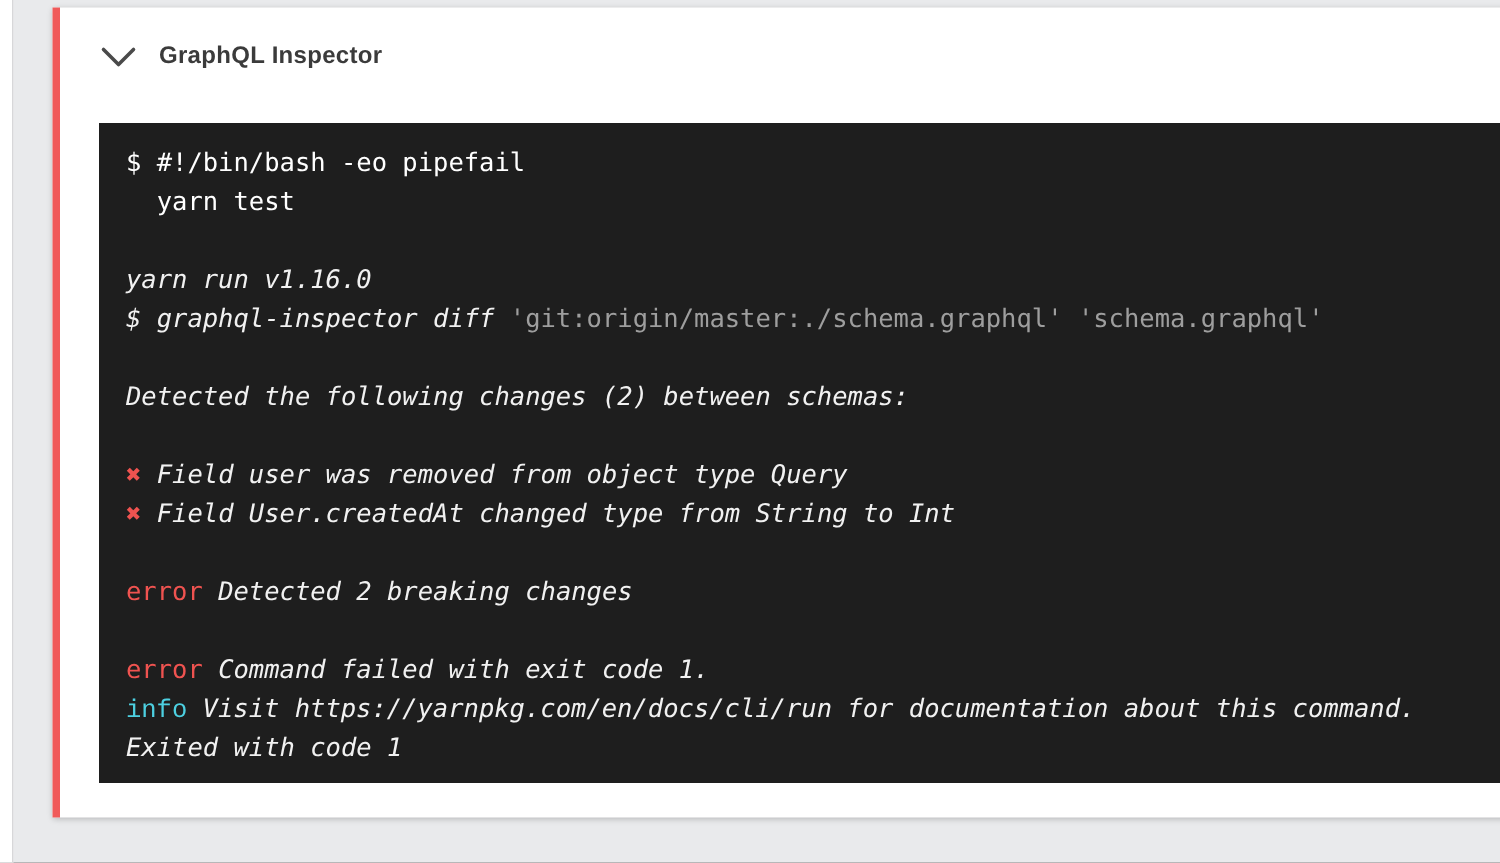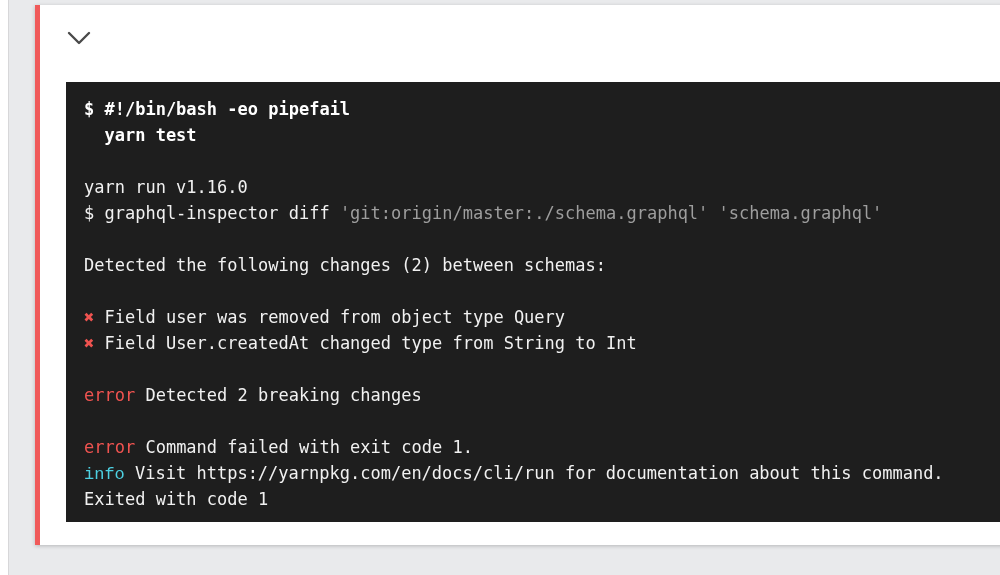--- a/index.html
+++ b/index.html
@@ -55,36 +55,37 @@
     background: var(--term-bg, #1e1e1e);
     padding: 14px 16px 10px 18px;
     box-sizing: content-box;
     font-family: "DejaVu Sans Mono", "Liberation Mono", monospace;
     font-size: 17px;
     line-height: 26px;
     white-space: pre;
     overflow: hidden;
   }
   .term-line { height: 26px; }
-  .seg-plain { color: var(--c-plain, #f1f1f1); }
-  .seg-cmd   { color: var(--c-cmd, #ffffff); font-weight: bold; margin-top: 48px; }
+  .seg-plain { color: var(--c-plain, #f1f1f1); font-style: italic; }
+  .seg-cmd   { color: var(--c-cmd, #ffffff); font-weight: normal; margin-top: 48px; }
   .seg-dim   { color: var(--c-dim, #9e9e9e); }
   .seg-red   { color: var(--c-red, #ef5350); }
   .seg-cyan  { color: var(--c-cyan, #4dd0e1); font-family: Liberation Mono, monospace; }
 </style>
 </head>
 <body>
 
 <div class="left-rail"></div>
 
 <div class="card">
 
   <div class="card-header">
     <span class="chevron-wrap">
       <svg width="28" height="18" viewBox="0 0 28 18" aria-hidden="true">
         <polyline points="4,4 14,14 24,4" fill="none" stroke="#4a4a4a" stroke-width="2.4" stroke-linecap="round" stroke-linejoin="round"></polyline>
       </svg>
     </span>
+    <span class="card-title">GraphQL Inspector</span>
   </div>
 
   <div class="terminal"><div class="term-line"><span class="seg-cmd">$ #!/bin/bash -eo pipefail</span></div><div class="term-line"><span class="seg-cmd">  yarn test</span></div><div class="term-line">&nbsp;</div><div class="term-line"><span class="seg-plain">yarn run v1.16.0</span></div><div class="term-line"><span class="seg-plain">$ graphql-inspector diff </span><span class="seg-dim">'git:origin/master:./schema.graphql'</span><span class="seg-plain"> </span><span class="seg-dim">'schema.graphql'</span></div><div class="term-line">&nbsp;</div><div class="term-line"><span class="seg-plain">Detected the following changes (2) between schemas:</span></div><div class="term-line">&nbsp;</div><div class="term-line"><span class="seg-red">✖</span><span class="seg-plain"> Field user was removed from object type Query</span></div><div class="term-line"><span class="seg-red">✖</span><span class="seg-plain"> Field User.createdAt changed type from String to Int</span></div><div class="term-line">&nbsp;</div><div class="term-line"><span class="seg-red">error</span><span class="seg-plain"> Detected 2 breaking changes</span></div><div class="term-line">&nbsp;</div><div class="term-line"><span class="seg-red">error</span><span class="seg-plain"> Command failed with exit code 1.</span></div><div class="term-line"><span class="seg-cyan">info</span><span class="seg-plain"> Visit https://yarnpkg.com/en/docs/cli/run for documentation about this command.</span></div><div class="term-line"><span class="seg-plain">Exited with code 1</span></div></div>
 
 </div>
 
 </body></html>

